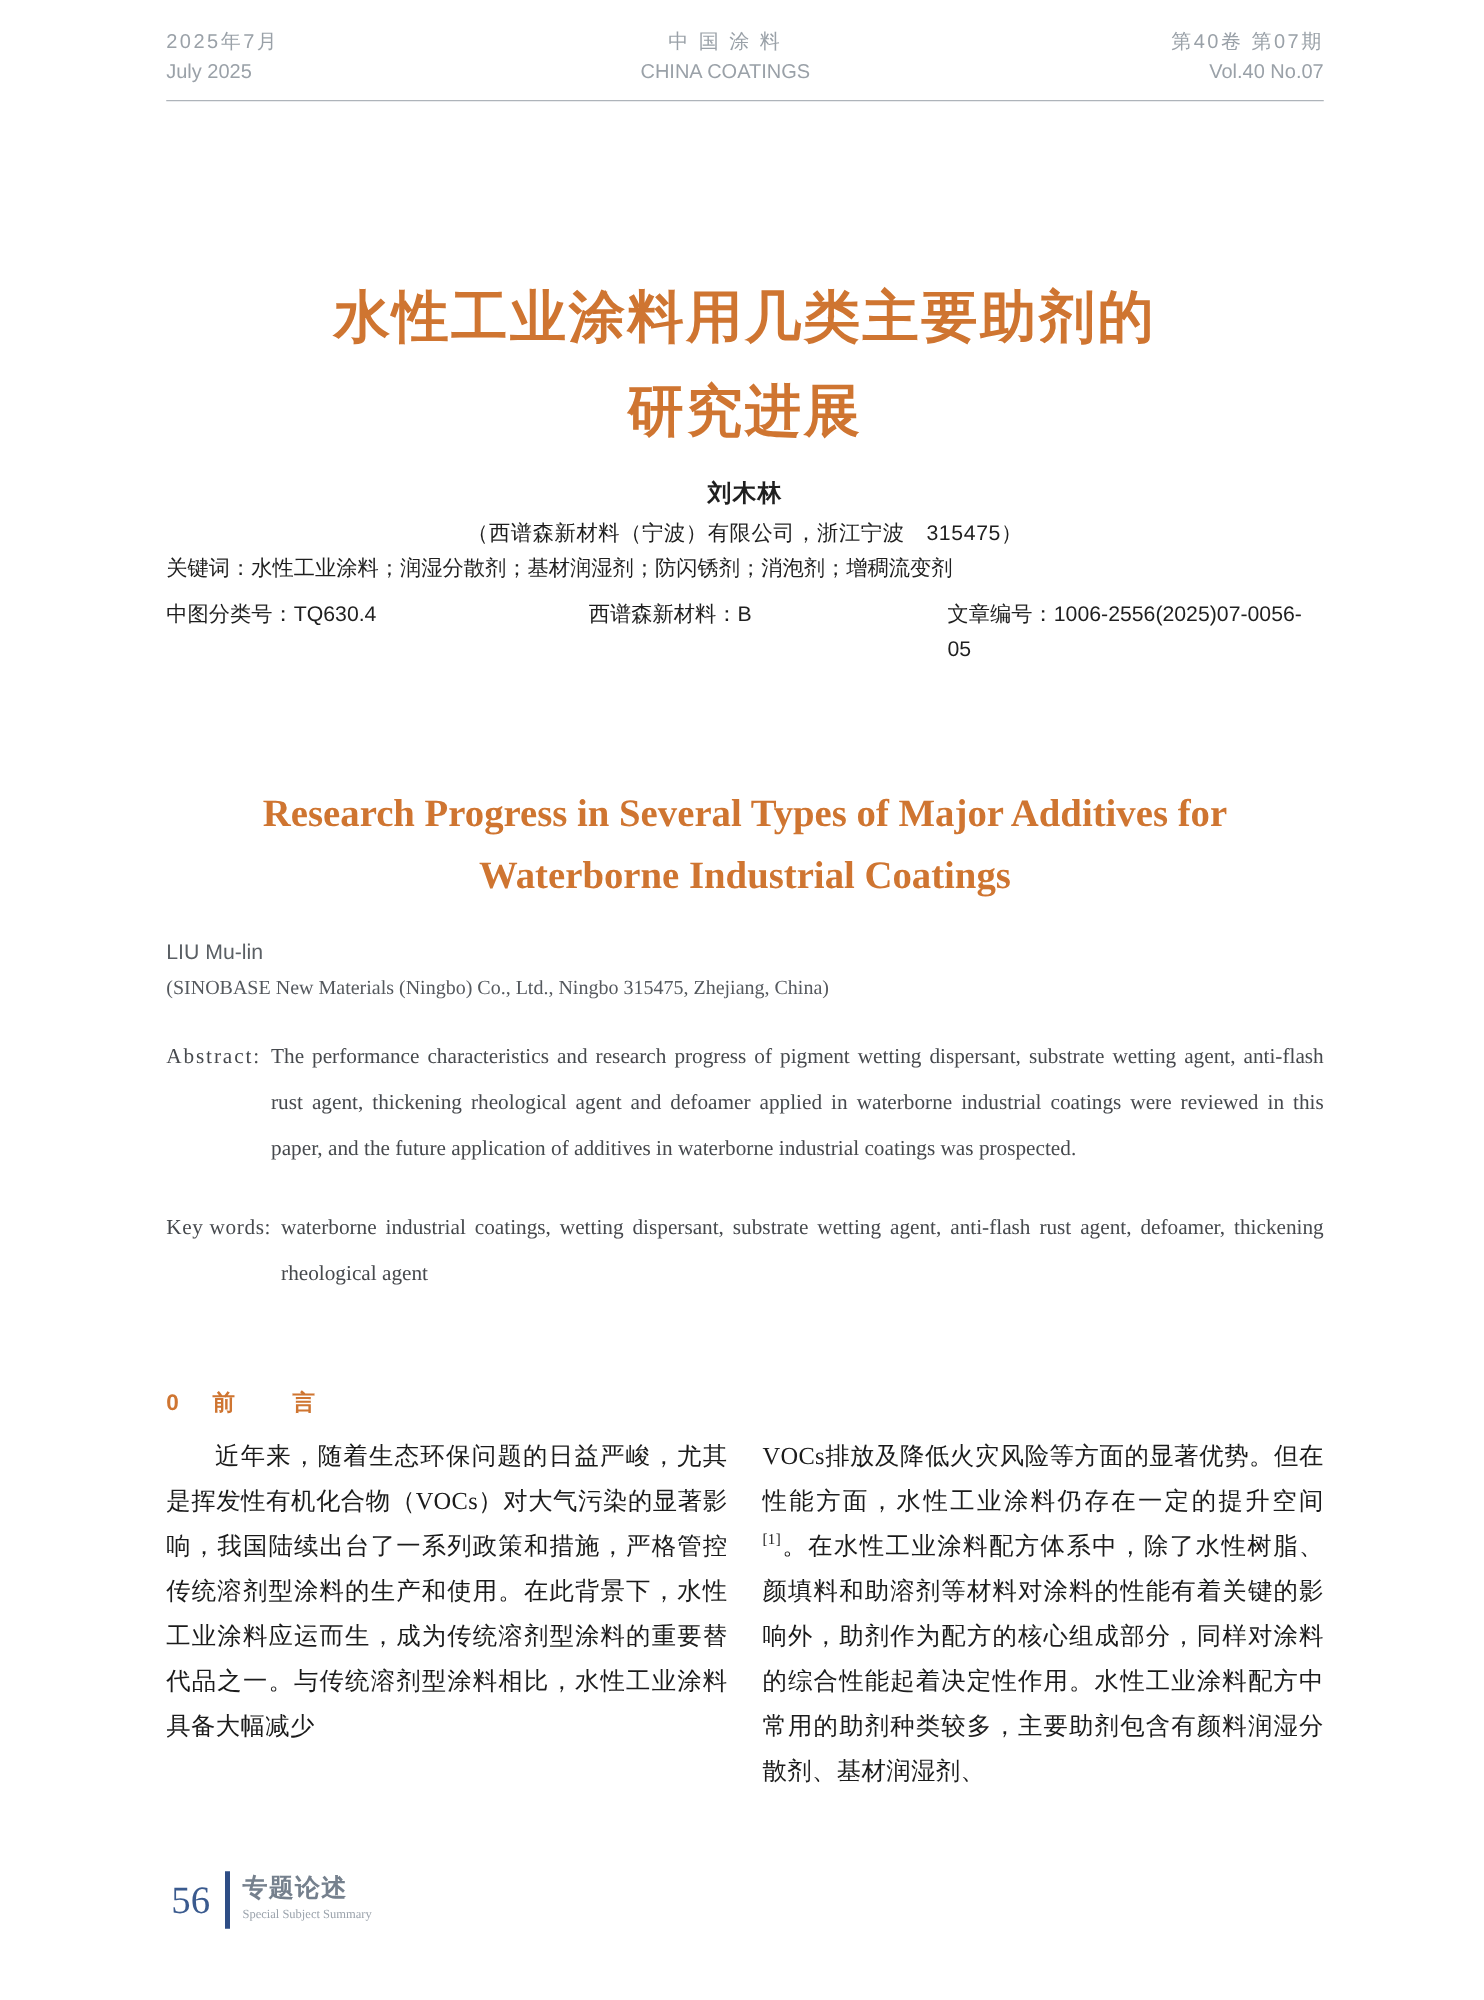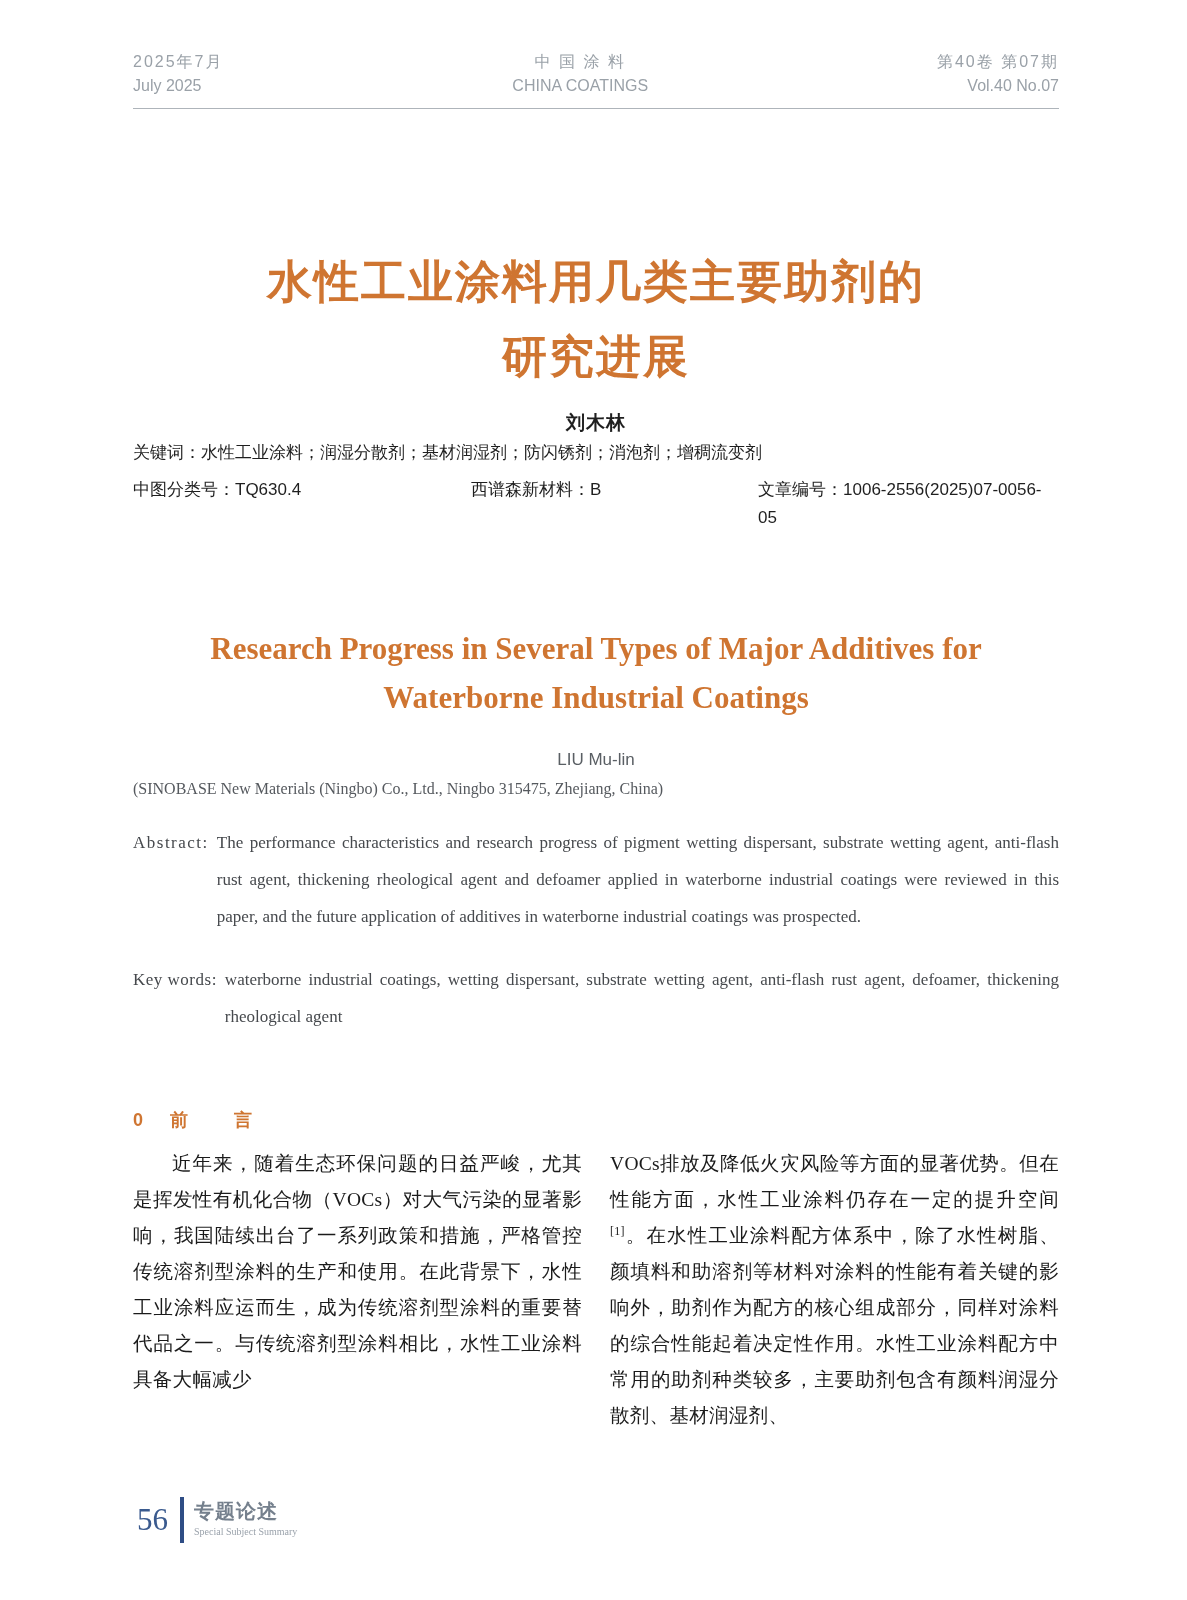--- a/index.html
+++ b/index.html
@@ -6,21 +6,21 @@
   body{
     width:1187px;height:1600px;background:#ffffff;position:relative;
     font-family:"Liberation Sans", sans-serif;color:#1f1f1f;
     -webkit-font-smoothing:antialiased;overflow:hidden;
   }
   .content{position:absolute;left:133px;width:926px;top:0;}
 
   
   .jheader{
     display:flex;justify-content:space-between;align-items:flex-end;
-    padding-top:50px;padding-bottom:10px;border-bottom:1px solid #aeb4ba;
+    padding-top:22px;padding-bottom:10px;border-bottom:1px solid #aeb4ba;
     color:#9aa1a8;font-size:16px;line-height:24px;
   }
   .jheader .col{display:flex;flex-direction:column;}
   .jheader .col.center{text-align:center;}
   .jheader .col.right{text-align:right;}
   .jheader .cn{letter-spacing:2px;}
 
   
   .title-cn{
     margin-top:135px;text-align:center;color:#cf7531;font-weight:bold;
@@ -36,21 +36,21 @@
   .kw-cn{font-size:17px;line-height:33px;display:flex;}
   .kw-cn .lbl{white-space:nowrap;}
   .meta-row{margin-top:7px;display:grid;grid-template-columns:36.5% 31% 32.5%;font-size:17px;line-height:28px;}
   .doi-line{margin-top:8px;font-family:"Liberation Serif", serif;font-size:17px;color:#222;}
 
   
   .title-en{
     margin-top:92px;text-align:center;color:#cf7531;font-weight:bold;
     font-family:"Liberation Serif", serif;font-size:31px;line-height:49px;
   }
-  .author-en{margin-top:28px;text-align:center;color:#5a5f64;font-size:17px;}
+  .author-en{margin-top:28px;color:#5a5f64;font-size:17px;}
   .affil-en{margin-top:10px;color:#55595e;font-size:16px;
     font-family:"Liberation Serif", serif;}
   .abs-en{margin-top:26px;font-family:"Liberation Serif", serif;color:#46494d;
     font-size:17px;line-height:37px;display:flex;}
   .abs-en .lbl{white-space:nowrap;flex:0 0 auto;letter-spacing:1.5px;padding-right:8px;}
   .abs-en .txt{flex:1 1 auto;text-align:justify;}
   .kw-en .lbl{letter-spacing:0.5px;}
 
   
   .sec-head{margin-top:73px;color:#cf7531;font-weight:bold;font-size:18px;letter-spacing:1px;}
@@ -90,20 +90,21 @@
       <span>Vol.40  No.07</span>
     </div>
   </div>
 
   <div class="title-cn">
     <div>水性工业涂料用几类主要助剂的</div>
     <div>研究进展</div>
   </div>
 
   <div class="author-cn">刘木林</div>
+  <div class="affil-cn">（西谱森新材料（宁波）有限公司，浙江宁波　315475）</div>
 
 
   <div class="kw-cn">
     <span class="lbl">关键词：</span>
     <span class="txt">水性工业涂料；润湿分散剂；基材润湿剂；防闪锈剂；消泡剂；增稠流变剂</span>
   </div>
 
   <div class="meta-row">
     <span>中图分类号：TQ630.4</span>
     <span>西谱森新材料：B</span>

